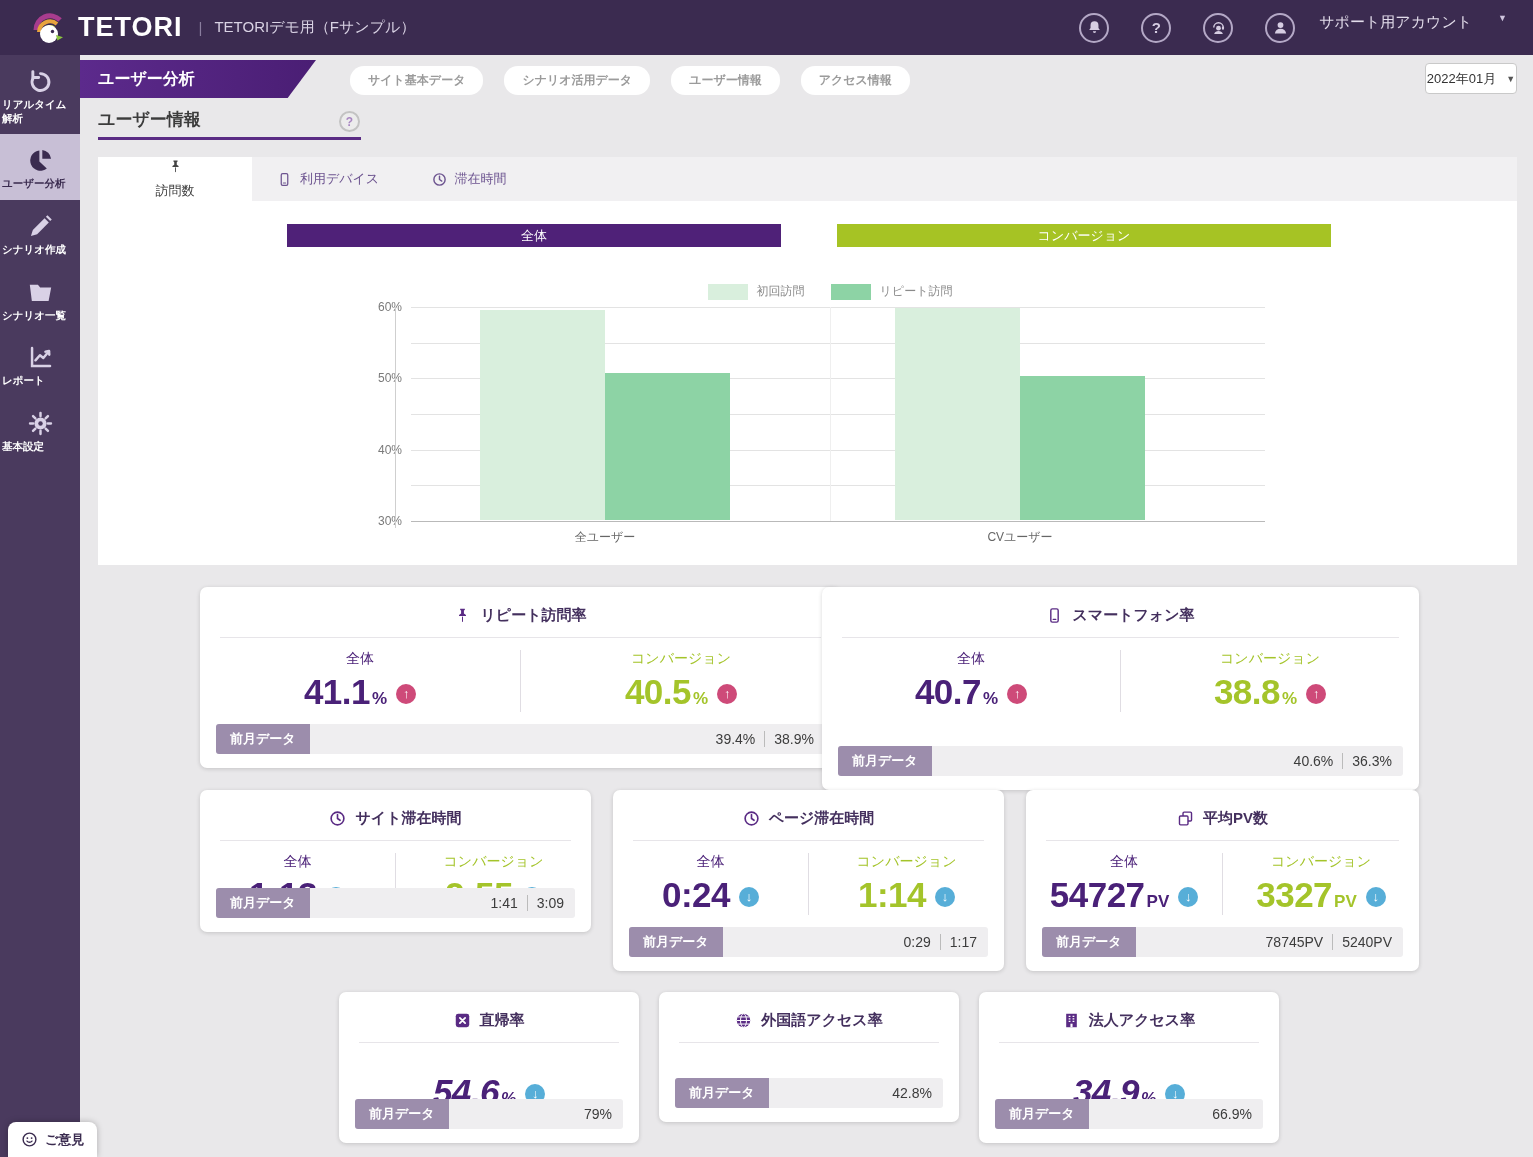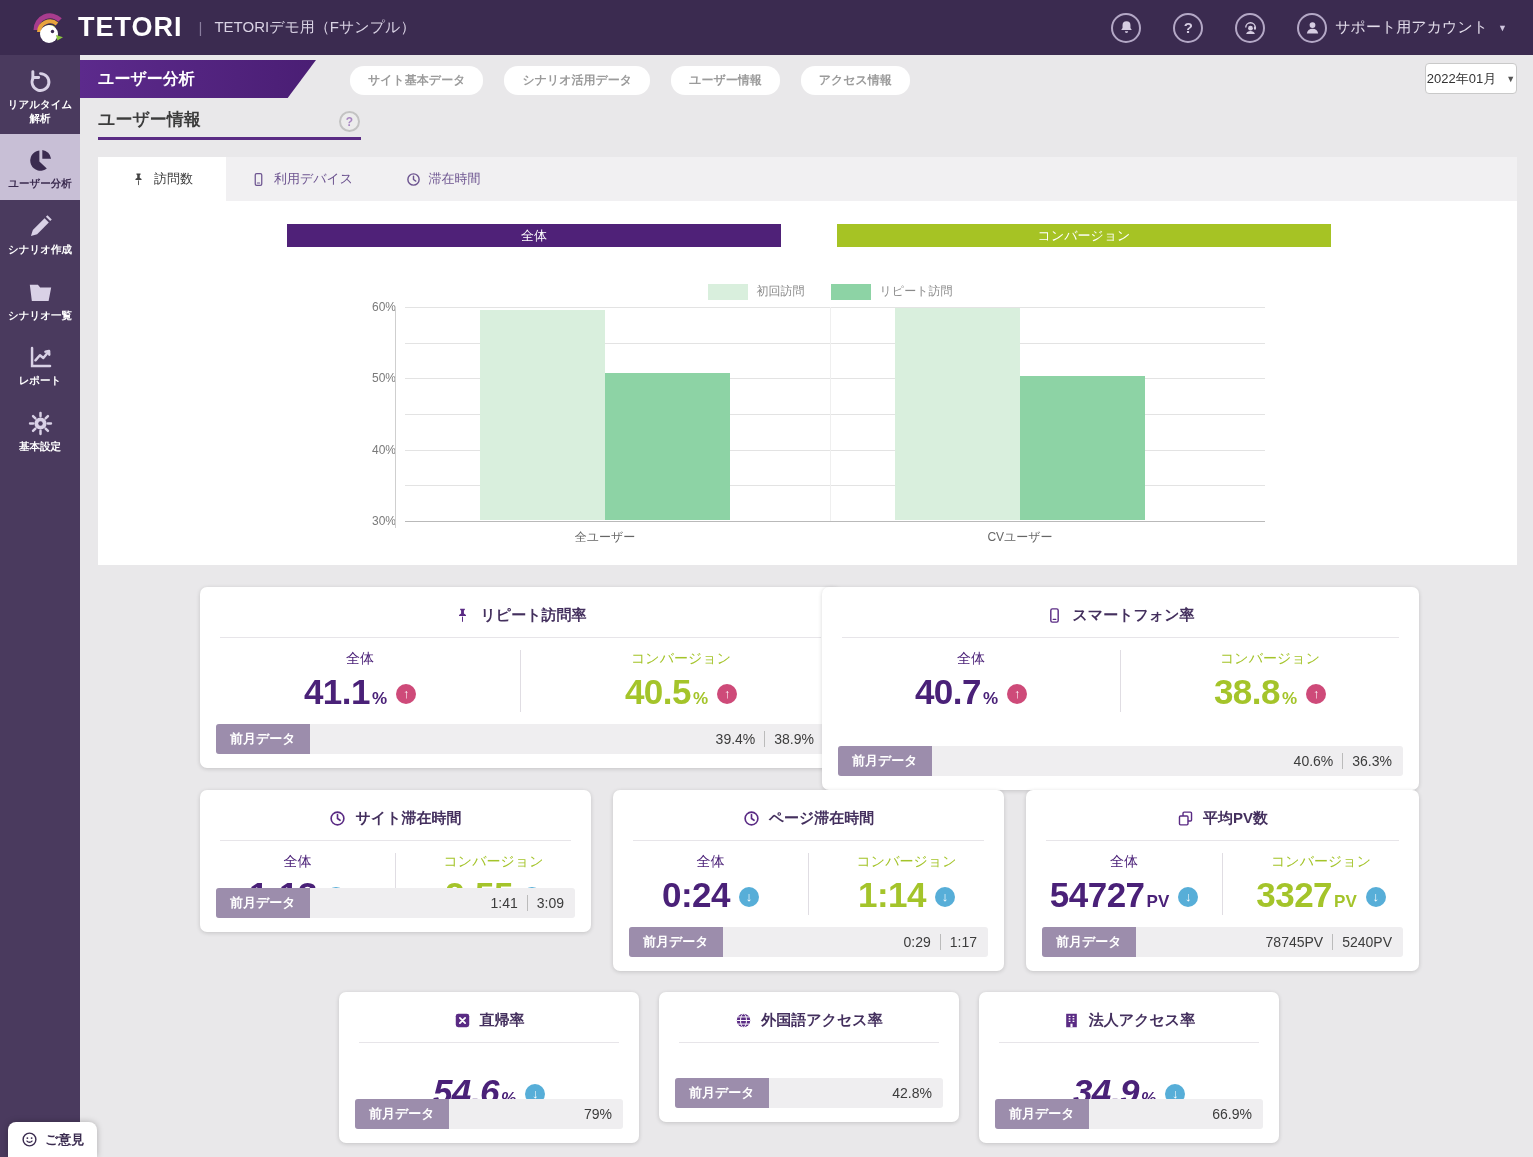--- a/index.html
+++ b/index.html
@@ -16,27 +16,27 @@
   .header{position:absolute;left:0;top:0;width:100%;height:55px;background:#3b2b50;display:flex;align-items:center;z-index:8;}
   .logo{display:flex;align-items:center;gap:10px;padding-left:28px;}
   .logo-mascot svg{width:40px;height:40px;}
   .brand{color:#fff;font-size:27px;font-weight:bold;letter-spacing:1px;}
   .ws-divider{color:#8a7d9e;font-size:15px;margin:0 12px 0 16px;}
   .workspace{color:#d9d2e4;font-size:15px;}
   .hdr-right{margin-left:auto;display:flex;align-items:center;gap:32px;padding-right:26px;}
   .hdr-icon{width:30px;height:30px;border:2px solid #b4a8c6;border-radius:50%;color:#d6cde2;display:flex;align-items:center;justify-content:center;cursor:pointer;box-sizing:border-box;}
   .hdr-icon svg{width:17px;height:17px;}
   .hdr-icon.help{font-size:15px;font-weight:bold;}
-  .account{display:flex;align-items:center;gap:8px;color:#e2dcea;font-size:15px;cursor:pointer;}
+  .account{display:flex;align-items:flex-start;gap:24px;color:#e2dcea;font-size:15px;cursor:pointer;}
   .account .hdr-icon{cursor:pointer;}
   .caret{font-size:9px;color:#cfc6de;margin-left:2px;}
 
   
   .sidebar{position:absolute;left:0;top:55px;width:80px;bottom:0;background:#4a3a5e;z-index:7;}
-  .side-item{padding:13px 2px 9px;text-align:center;color:#d9d1e6;cursor:pointer;}
+  .side-item{padding:13px 2px 9px;text-align:left;color:#d9d1e6;cursor:pointer;}
   .side-item .sicon{display:flex;justify-content:center;}
   .side-item .sicon svg{width:27px;height:27px;}
   .side-label{font-size:10.5px;font-weight:bold;line-height:1.3;margin-top:3px;color:#ffffff;}
   .side-item.active{background:#c8bfd6;color:#3a2b4f;}
   .side-item.active .side-label{color:#3a2b4f;}
 
   
   .banner{position:absolute;left:80px;top:60px;width:236px;height:38px;
     background:linear-gradient(90deg,#5c2a8c,#4a1e74);
     color:#fff;font-size:16px;font-weight:bold;display:flex;align-items:center;
@@ -55,21 +55,21 @@
   .tab{display:flex;align-items:center;justify-content:center;gap:8px;font-size:13px;color:#6d5490;cursor:pointer;}
   .tab .ticon{display:flex;}
   .tab .ticon svg{width:15px;height:15px;}
   .tab.active{background:#fff;color:#3a3a3a;}
   .panel-body{position:absolute;left:0;top:44px;right:0;bottom:0;background:#fff;}
   .group-header{position:absolute;height:23px;color:#fff;font-size:13px;display:flex;align-items:center;justify-content:center;top:23px;}
   .legend{position:absolute;left:297px;top:82px;width:870px;display:flex;justify-content:center;gap:26px;}
   .legend-item{display:flex;align-items:center;gap:9px;font-size:12px;color:#8a8a8a;}
   .legend-swatch{width:40px;height:16px;}
   .plot{position:absolute;left:297px;top:106px;width:870px;height:214px;}
-  .gridline{position:absolute;left:10px;right:0;height:1px;background:#e3e3e3;}
+  .gridline{position:absolute;left:16px;right:0;height:1px;background:#e3e3e3;}
   .gridline.base{background:#b9b9b9;}
   .tick-label{position:absolute;right:calc(100% + 9px);transform:translateY(-50%);font-size:12px;color:#7a7a7a;white-space:nowrap;}
   .axis-left{position:absolute;left:0;top:0;bottom:-7px;width:1px;background:#cfcfcf;}
   .mid-line{position:absolute;left:50%;top:0;bottom:0;width:1px;background:#efefef;}
   .bar{position:absolute;bottom:1px;}
   .cat-label{position:absolute;top:222px;width:220px;text-align:center;font-size:12px;color:#666;}
 
   
   .card{position:absolute;background:#fff;border-radius:7px;box-shadow:0 1px 4px rgba(0,0,0,.16);box-sizing:border-box;}
   .card-title{display:flex;align-items:center;justify-content:center;gap:9px;padding-top:19px;font-size:15px;font-weight:bold;color:#44305e;}
@@ -228,21 +228,21 @@
   <div class="date-box">
     <span>2022年01月</span>
     <span class="caret">▼</span>
   </div>
   <div class="section-title">ユーザー情報</div>
   <div class="section-underline"></div>
   <div class="help-circle">?</div>
 
   <div class="panel">
     <div class="tabs" id="tabs">
-        <div class="tab active" style="width: 128px;">
+        <div class="tab active" style="width: 154px; flex-direction: column;">
           <span class="ticon" style="color: rgb(68, 68, 68);">
             <svg viewBox="0 0 24 24">
               <path d="M8.7 2.5h6.6v1.6l-1.3 1v4l2.9 2.1v1.6H7.1v-1.6L10 9.1v-4l-1.3-1z" fill="currentColor"></path>
               <rect x="11.3" y="13" width="1.4" height="8" rx=".7" fill="currentColor"></rect>
             </svg>
           </span>
           <span>訪問数</span>
         </div>
         <div class="tab" style="width: 152px;">
           <span class="ticon">

